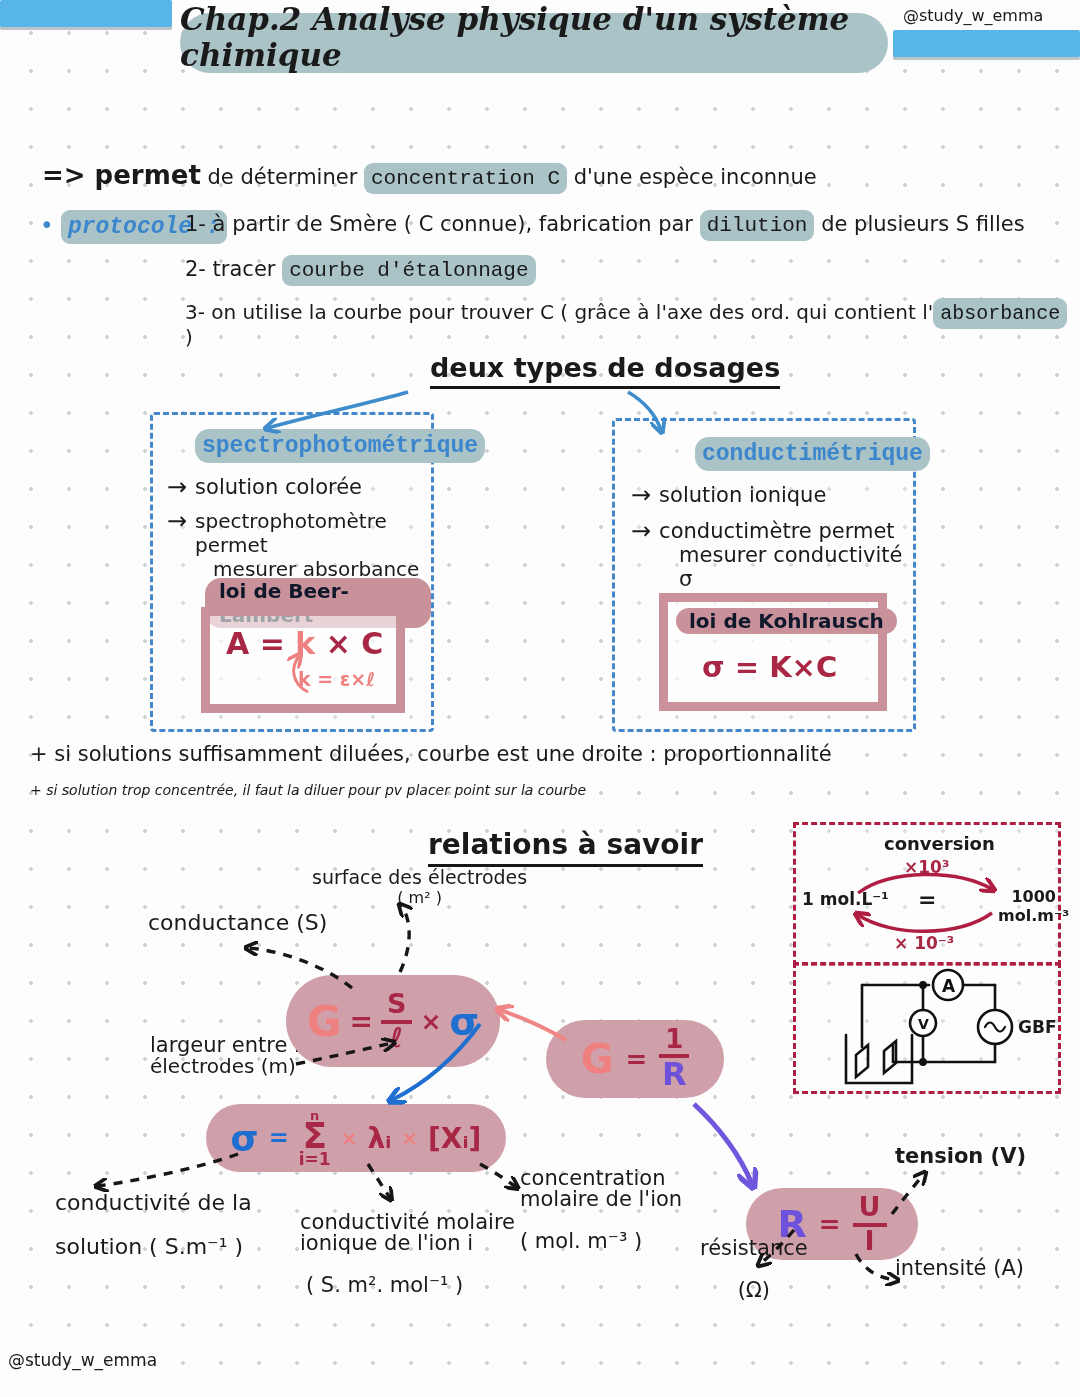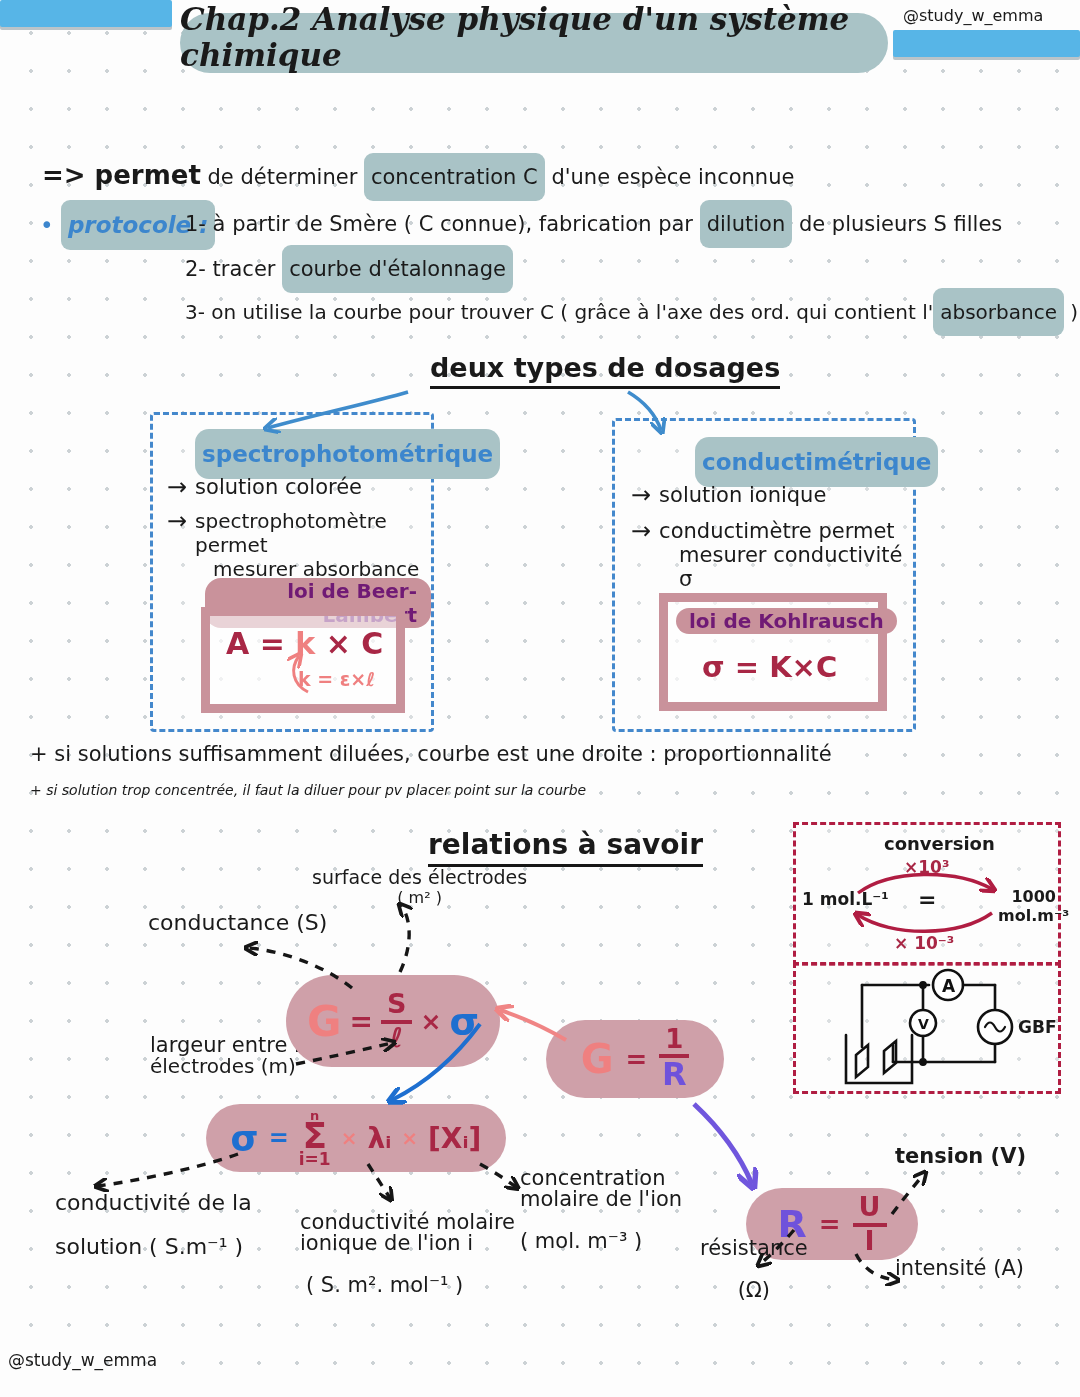--- a/index.html
+++ b/index.html
@@ -13,31 +13,31 @@
     width:1080px;height:1397px;
     background-color:#fdfdfd;
     background-image:radial-gradient(#ccd2d5 1.6px, transparent 1.7px);
     background-size:38px 38px;
     background-position:12px 14px;
     overflow:hidden;
   }
   .abs{position:absolute;}
   .hand{font-family:"DejaVu Sans", sans-serif;}
   .script{font-family:"DejaVu Serif", serif;font-style:italic;font-weight:bold;}
-  .hl{background:#a9c3c6;border-radius:9px;padding:12px 7px;}
+  .hl{background:#a9c3c6;border-radius:9px;padding:4px 7px;font-family:Liberation Mono, monospace;}
   .tealpill{background:#a9c3c6;border-radius:16px;}
   .strip{background:#57b5e7;box-shadow:0 3px 0 rgba(120,140,150,.5);border-radius:2px;}
   .bluetext{color:#3c86cd;}
   .darkred{color:#a82745;}
   .salmon{color:#ef8080;}
   .purple{color:#6f52db;}
   .blue{color:#1e6fd0;}
   .dashedblue{border:3px dashed #4488cc;border-radius:4px;background:rgba(255,255,255,0.25);}
   .dashedred{border:3px dashed #b01d42;background:rgba(255,255,255,0.3);text-align:center;}
-  .lawpill{background:#c9929b;color:#701a75;border-radius:16px;font-weight:bold;text-align:right;}
+  .lawpill{background:#c9929b;color:#0f172a;border-radius:16px;font-weight:bold;}
   .fbox{border:9px solid #c9929b;background:rgba(255,255,255,.6);}
   .pinkpill{background:#cfa0a9;border-radius:50px;display:flex;align-items:center;justify-content:center;}
   .frac{display:inline-flex;flex-direction:column;align-items:center;line-height:1.05;vertical-align:middle;}
   .frac .num{border-bottom:4px solid #a82745;padding:0 6px 1px;}
   .sigmastack{display:inline-flex;flex-direction:column;align-items:center;line-height:.85;color:#a82745;font-weight:bold;}
   .underl{border-bottom:3px solid #161616;padding-bottom:3px;}
   .arrowrow{display:flex;align-items:flex-start;gap:8px;}
   .arrowrow .g{font-size:24px;line-height:1;}
   svg{display:block;}
   .lbl{line-height:1.0;}

